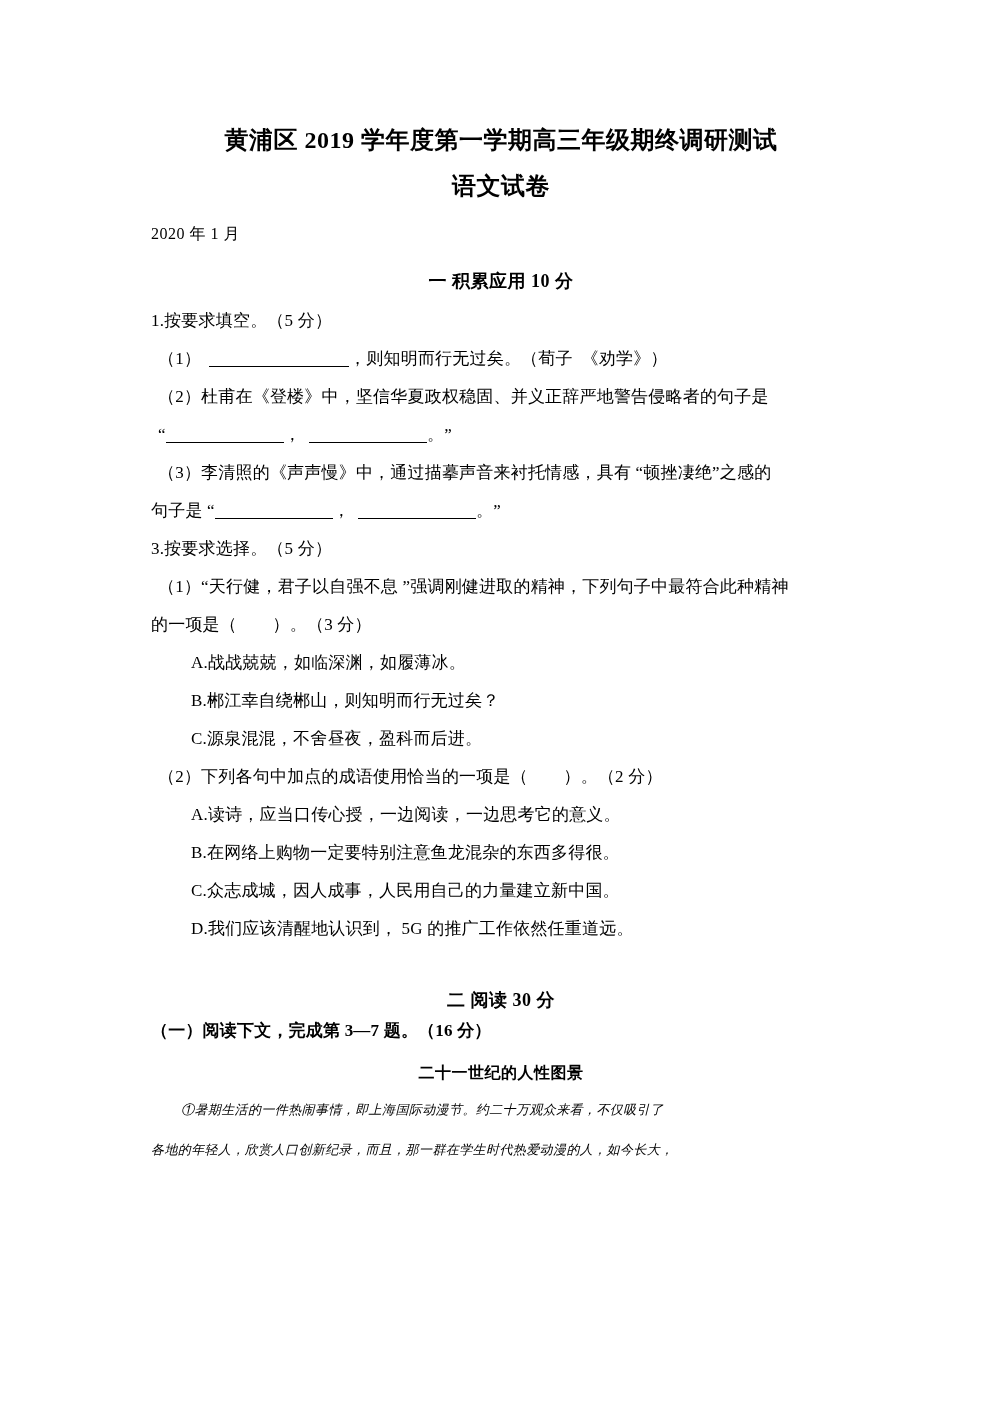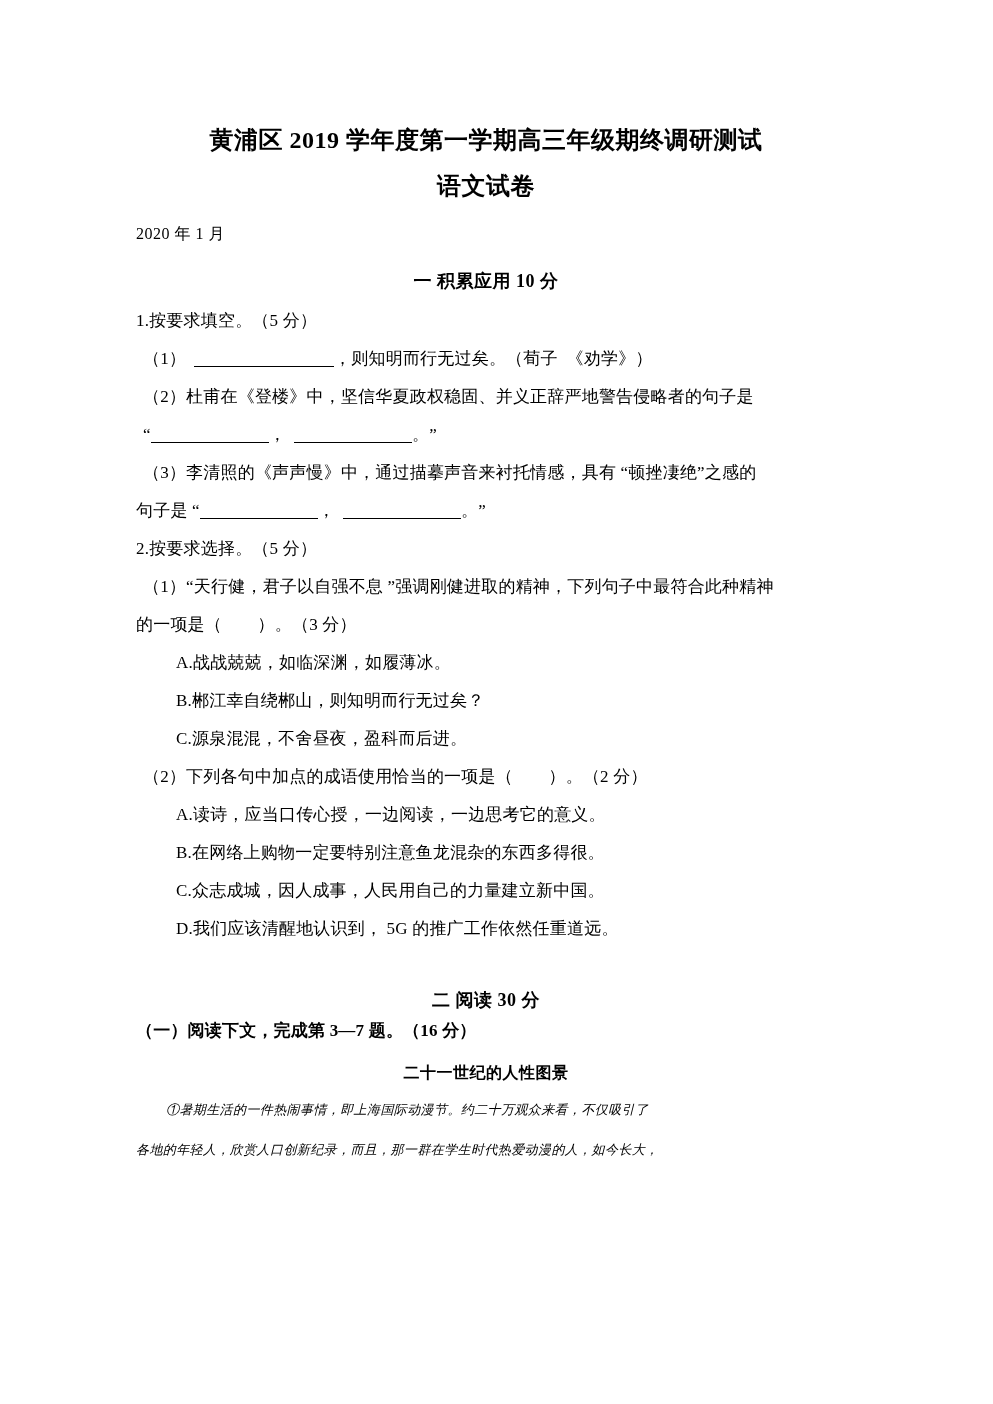--- a/index.html
+++ b/index.html
@@ -16,21 +16,21 @@
     overflow: hidden;
   }
   .page {
     position: absolute;
     left: 0; top: 0;
     width: 993px;
     height: 1404px;
   }
   .content {
     position: absolute;
-    left: 136px;
+    left: 151px;
     top: 0;
     width: 700px;
   }
 
   
   .doc-title {
     text-align: center;
     font-size: 24px;
     font-weight: bold;
     letter-spacing: 0.5px;
@@ -119,21 +119,21 @@
     <div class="line first-after-heading">1.按要求填空。（5 分）</div>
 
     <div class="line indent-1"><span>（1）</span><span class="gap-sm"></span><span class="blank b-long"></span><span>，则知明而行无过矣。（荀子  《劝学》）</span></div>
 
     <div class="line indent-1">（2）杜甫在《登楼》中，坚信华夏政权稳固、并义正辞严地警告侵略者的句子是</div>
     <div class="line indent-1"><span>“</span><span class="blank b-mid"></span><span>，</span><span class="gap-sm"></span><span class="blank b-mid2"></span><span>。”</span></div>
 
     <div class="line indent-1">（3）李清照的《声声慢》中，通过描摹声音来衬托情感，具有 “顿挫凄绝”之感的</div>
     <div class="line"><span>句子是 “</span><span class="blank b-mid"></span><span>，</span><span class="gap-sm"></span><span class="blank b-mid2"></span><span>。”</span></div>
 
-    <div class="line">2.按要求选择。（5 分）</div>
+    <div class="line">3.按要求选择。（5 分）</div>
 
     <div class="line indent-1">（1）“天行健，君子以自强不息 ”强调刚健进取的精神，下列句子中最符合此种精神</div>
     <div class="line">的一项是（        ）。（3 分）</div>
 
     <div class="line indent-opt">A.战战兢兢，如临深渊，如履薄冰。</div>
     <div class="line indent-opt">B.郴江幸自绕郴山，则知明而行无过矣？</div>
     <div class="line indent-opt">C.源泉混混，不舍昼夜，盈科而后进。</div>
 
     <div class="line indent-1">（2）下列各句中加点的成语使用恰当的一项是（        ）。（2 分）</div>
 

